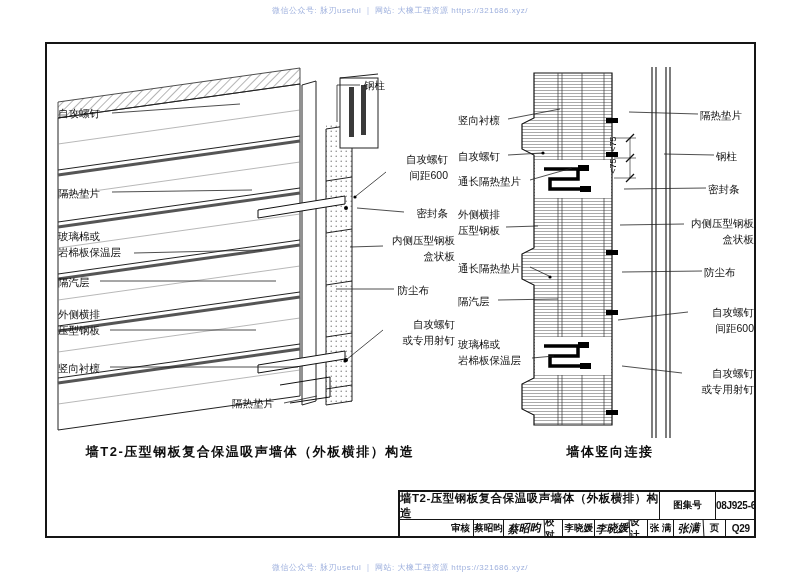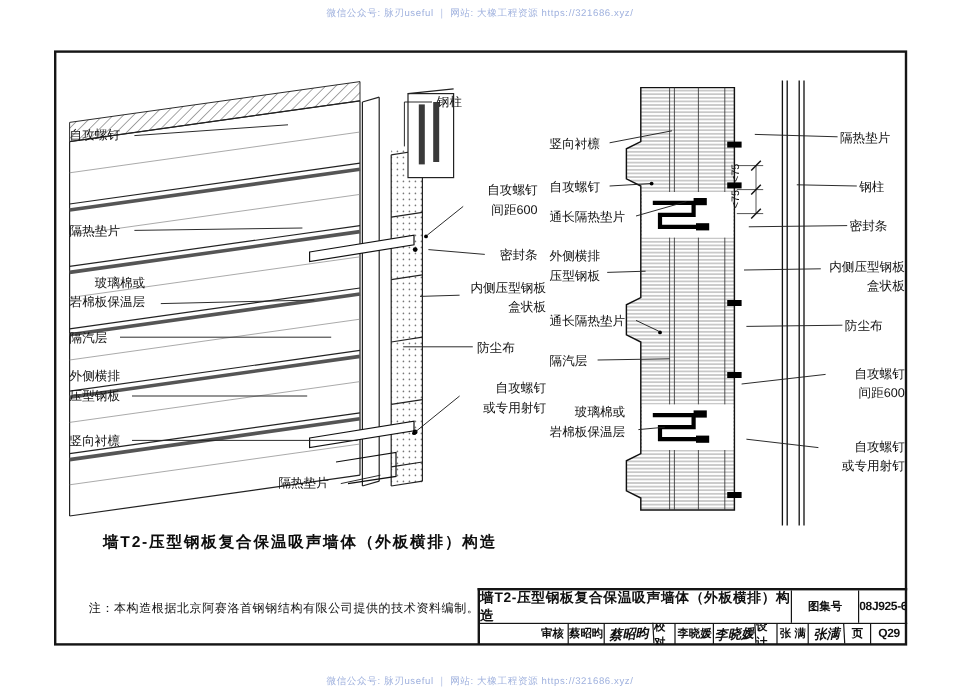--- a/index.html
+++ b/index.html
@@ -1,21 +1,21 @@
 <!DOCTYPE html>
 <html><head>
 <meta charset="utf-8">
 <style>
   html,body{margin:0;padding:0;background:#e8e8e8;}
   #page{position:relative;width:800px;height:580px;background:#ffffff;overflow:hidden;
         font-family:"Liberation Sans","DejaVu Sans",sans-serif;color:#111;}
   .wm{position:absolute;left:0;width:800px;text-align:center;font-size:8px;color:#9fb1de;letter-spacing:.5px;}
   #frame{position:absolute;left:45px;top:42px;width:707px;height:492px;border:2px solid #151515;}
   svg{position:absolute;}
-  .co{position:absolute;font-size:10.5px;line-height:1.5;white-space:pre-line;color:#111;text-align:right;}
+  .co{position:absolute;font-size:10.5px;line-height:1.5;white-space:pre-line;color:#111;}
   .co.r{text-align:right;}
   .cap{position:absolute;font-weight:bold;font-size:13px;letter-spacing:1.5px;text-align:center;color:#0d0d0d;}
   #note{position:absolute;left:74px;top:500px;font-size:10px;letter-spacing:.5px;color:#111;}
   .dim{position:absolute;font-size:9px;transform:rotate(-90deg);transform-origin:center;width:22px;text-align:center;color:#111;}
   
   #tb{position:absolute;left:398px;top:490px;width:356px;height:45px;border-top:2px solid #151515;border-left:2px solid #151515;display:grid;grid-template-rows:28px 17px;}
   .tbrow{display:grid;}
   #tbr1{grid-template-columns:260fr 56fr 40fr;border-bottom:1.5px solid #151515;}
   #tbr2{grid-template-columns:34fr 40fr 54fr 24fr 42fr 46fr 24fr 34fr 40fr 28fr 40fr;padding-left:48px;}
   .tbc{border-right:1.5px solid #151515;display:flex;align-items:center;justify-content:center;overflow:hidden;font-weight:bold;}
@@ -241,21 +241,21 @@
   <div class="co" style="left:704px;top:265px;">防尘布</div>
   <div class="co r" style="left:690px;top:305px;width:64px;">自攻螺钉
 间距600</div>
   <div class="co r" style="left:684px;top:366px;width:70px;">自攻螺钉
 或专用射钉</div>
 
   <div class="dim" style="left:602px;top:139px;">&lt;75</div>
   <div class="dim" style="left:602px;top:161px;">&lt;75</div>
 
   <div class="cap" style="left:50px;top:443px;width:400px;">墙T2-压型钢板复合保温吸声墙体（外板横排）构造</div>
-  <div id="note">注：本构造根据北京阿赛洛首钢钢结构有限公司提供的技术资料编制。</div>
+  <div class="cap" style="left:505px;top:443px;width:210px;">墙体竖向连接</div>
 
   <div id="tb">
     <div class="tbrow" id="tbr1">
       <div class="tbc title">墙T2-压型钢板复合保温吸声墙体（外板横排）构造</div>
       <div class="tbc sm">图集号</div>
       <div class="tbc num">08J925-6</div>
     </div>
     <div class="tbrow" id="tbr2">
       <div class="tbc sm">审核</div>
       <div class="tbc sm">蔡昭昀</div>

